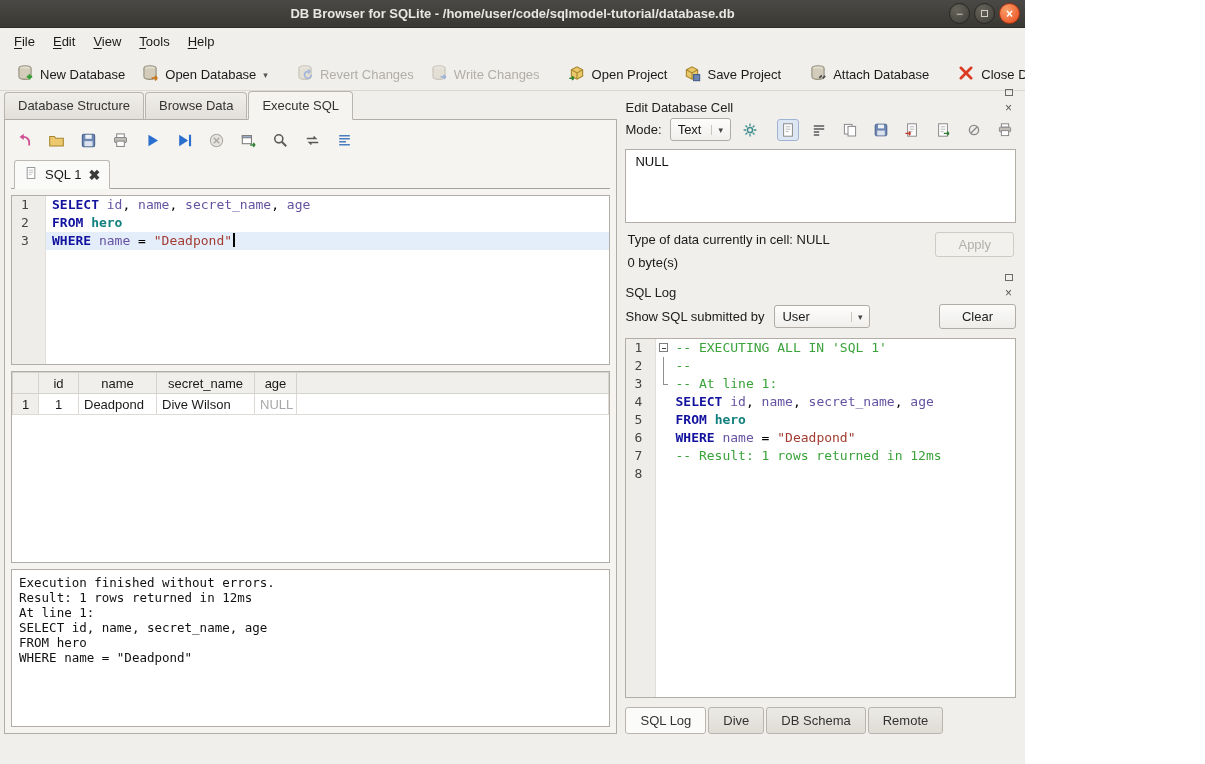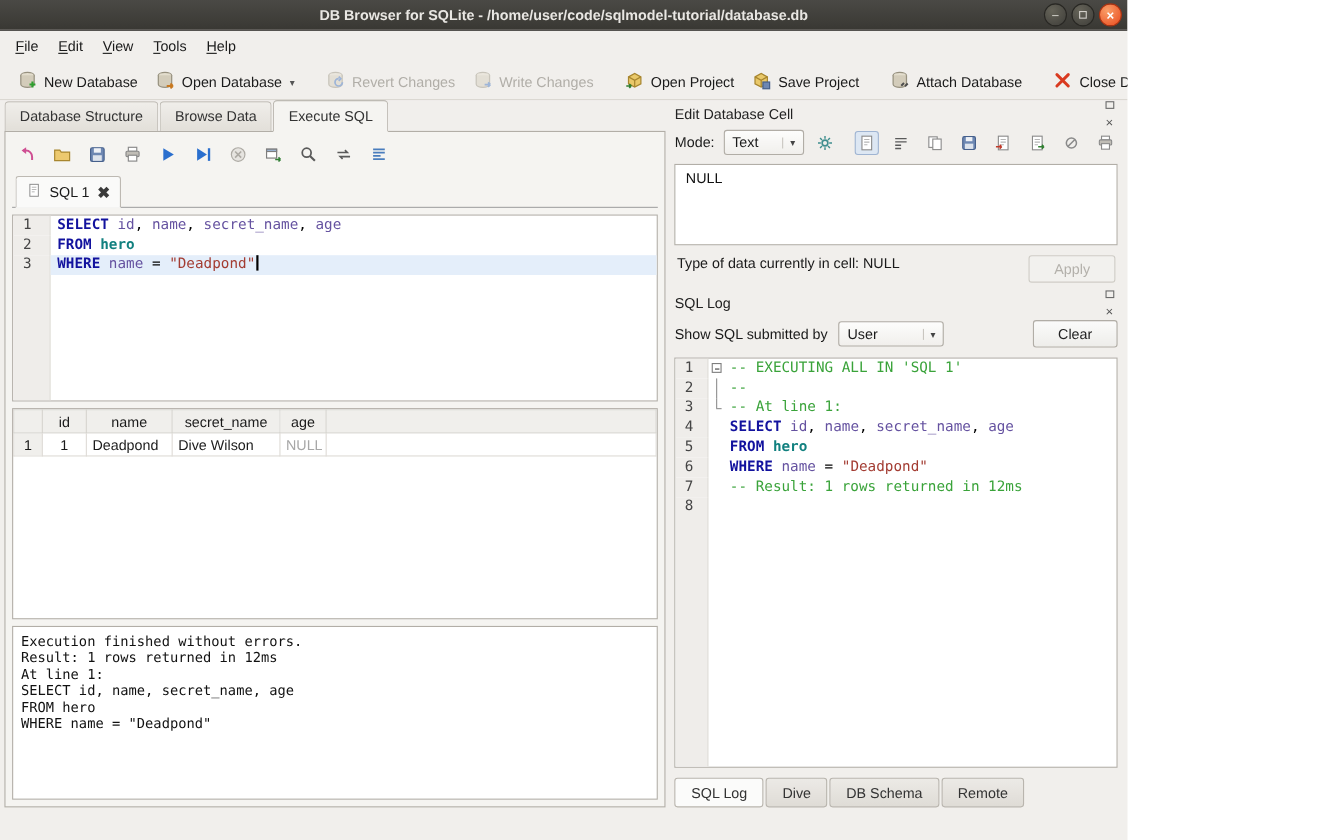--- a/index.html
+++ b/index.html
@@ -60,26 +60,26 @@
 .res-table th,.res-table td{border:1px solid #deDCD7;border-color:#dedbd6;height:21px;padding:0 5px;font-weight:normal;overflow:hidden;white-space:nowrap;text-align:left}
 .res-table thead th{background:#f0efec;border-color:#d5d3ce;text-align:center}
 .res-table .rowhdr{background:#f0efec;text-align:center}
 .res-table td.cell-num{text-align:center}
 .res-table td.null{color:var(--null_text,#a7a7a7)}
 
 
 .msgbox{flex:1;border:1px solid #b2aea7;background:#fff;font-family:"DejaVu Sans Mono","Liberation Mono",monospace;font-size:12.5px;line-height:15px;padding:5px 7px;white-space:pre-wrap;color:#111}
 
 
-.dock-title{display:flex;align-items:center;height:24px}
+.dock-title{display:flex;align-items:flex-end;height:24px}
 .dock-title .t{flex:1;color:#222}
 .dock-btn{width:15px;height:15px;display:flex;align-items:center;justify-content:center;margin-left:5px;color:#555;font-size:12px;line-height:1}
 .dock-btn .sq{width:8px;height:7px;border:1px solid #6b6b6b}
 .cell-toolbar{display:flex;align-items:center;gap:8px;padding:3px 0 8px}
-.combo{display:flex;align-items:center;background:linear-gradient(#fdfdfc,#f1efec);border:1px solid #b1ada6;border-radius:3px;padding:3px 7px;gap:12px}
+.combo{display:flex;align-items:center;background:linear-gradient(#fdfdfc,#f1efec);border:1px solid #b1ada6;border-radius:3px;padding:3px 7px;gap:0}
 .combo .val{padding-right:10px}
 .combo .arr{font-size:9px;color:#444;border-left:1px solid #c9c6c0;padding-left:6px}
 .spacer{flex:1}
 .cell-icons{display:flex;gap:9px;align-items:center}
 .cell-editor{height:74px;border:1px solid #b2aea7;background:#fff;padding:4px 9px;font-size:13px;color:#111}
 .cell-info{display:flex;align-items:flex-start;padding:9px 2px 6px;gap:8px}
 .cell-info .lines{flex:1;display:flex;flex-direction:column;gap:8px}
 .btn{font-family:inherit;font-size:13px;padding:4px 22px;background:linear-gradient(#fbfbfa,#eeedea);border:1px solid #b1ada6;border-radius:3px;color:#222}
 .btn.disabled{color:#b3b0aa;background:#f2f1ee;border-color:#cfccc6}
 .filter-row{display:flex;align-items:center;gap:10px;padding:4px 0 9px}
@@ -431,20 +431,21 @@
               </svg>
             </span>
           </div>
       </div>
 
       <div class="cell-editor">NULL</div>
 
       <div class="cell-info">
         <div class="lines">
           <div>Type of data currently in cell: NULL</div>
+          <div>0 byte(s)</div>
         </div>
         <button class="btn disabled">Apply</button>
       </div>
 
       <div class="dock-title">
         <span class="t">SQL Log</span>
         <span class="dock-icons">
             <span class="dock-btn">
               <span class="sq"></span>
             </span>

